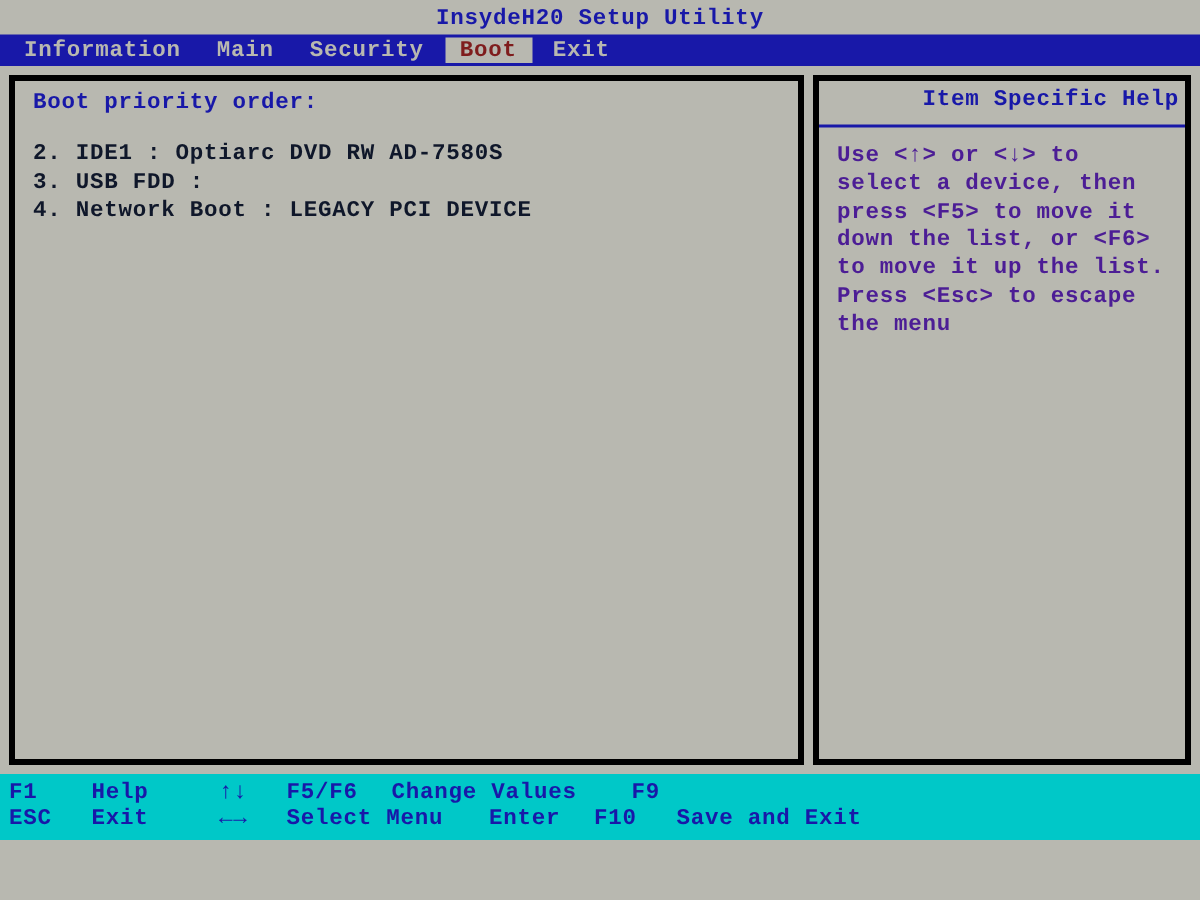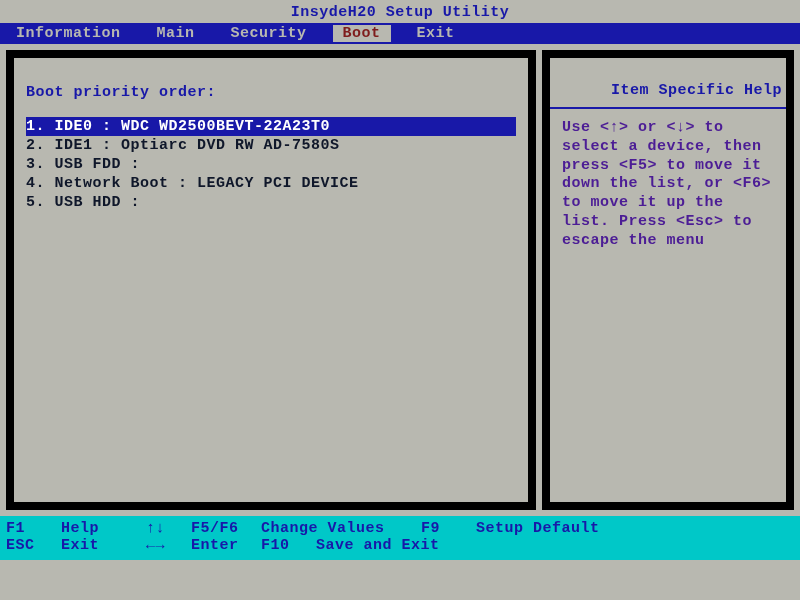--- a/index.html
+++ b/index.html
@@ -22,39 +22,39 @@
     background: #b8b8b0;
     color: #1818a8;
     text-align: center;
     padding: 4px 0 2px 0;
     font-weight: bold;
   }
   .menu-bar {
     background: #1818a8;
     color: #b8b8b0;
     display: flex;
-    gap: 16px;
+    gap: 4px;
     padding: 2px 6px;
   }
   .menu-bar .tab {
     padding: 0 10px;
   }
   .menu-bar .tab.active {
     background: #b8b8b0;
     color: #7f1d1d;
   }
   .main-area {
     flex: 1;
     display: flex;
     padding: 6px;
     gap: 6px;
   }
   .panel {
-    border: 8px solid #000000;
-    padding: 26px 12px;
+    border: 4px solid #000000;
+    padding: 6px 12px;
   }
   .left-panel {
     flex: 0 0 530px;
   }
   .right-panel {
     flex: 1;
     display: flex;
     flex-direction: column;
   }
   .right-panel .help-title {
@@ -111,48 +111,46 @@
     <span class="tab">Security</span>
     <span class="tab active">Boot</span>
     <span class="tab">Exit</span>
   </div>
 
   <div class="main-area">
 
     <div class="panel left-panel">
       <div class="boot-heading">Boot priority order:</div>
       <div class="boot-list">
-        <div class="item selected">1. IDE0 : WDC WD2500BEVT-22A23T0</div>
         <div class="item">2. IDE1 : Optiarc DVD RW AD-7580S</div>
         <div class="item">3. USB FDD :</div>
         <div class="item">4. Network Boot : LEGACY PCI DEVICE</div>
-        <div class="item">5. USB HDD :</div>
       </div>
     </div>
 
     <div class="panel right-panel">
       <div class="help-title">Item Specific Help</div>
       <div class="help-text">Use &lt;↑&gt; or &lt;↓&gt; to select a device, then press &lt;F5&gt; to move it down the list, or &lt;F6&gt; to move it up the list. Press &lt;Esc&gt; to escape the menu</div>
     </div>
 
   </div>
 
   <div class="footer">
     <div class="row">
       <span class="cell-key">F1</span>
       <span class="cell-label">Help</span>
       <span class="cell-arrow">↑↓</span>
       <span class="cell-key2">F5/F6</span>
       <span class="cell-action2">Change Values</span>
       <span class="cell-key3">F9</span>
-      <span class="cell-action3">Setup Default</span>
     </div>
     <div class="row">
       <span class="cell-key">ESC</span>
       <span class="cell-label">Exit</span>
       <span class="cell-arrow">←→</span>
+      <span class="cell-action">Select Menu</span>
       <span class="cell-key2">Enter</span>
       <span class="cell-key3">F10</span>
       <span class="cell-action3">Save and Exit</span>
     </div>
   </div>
 
 </div>
 
 </body></html>

